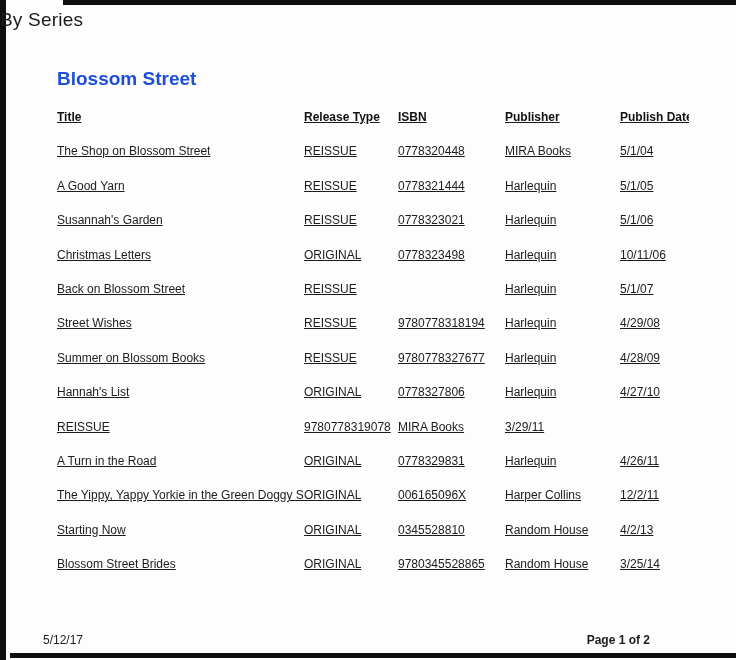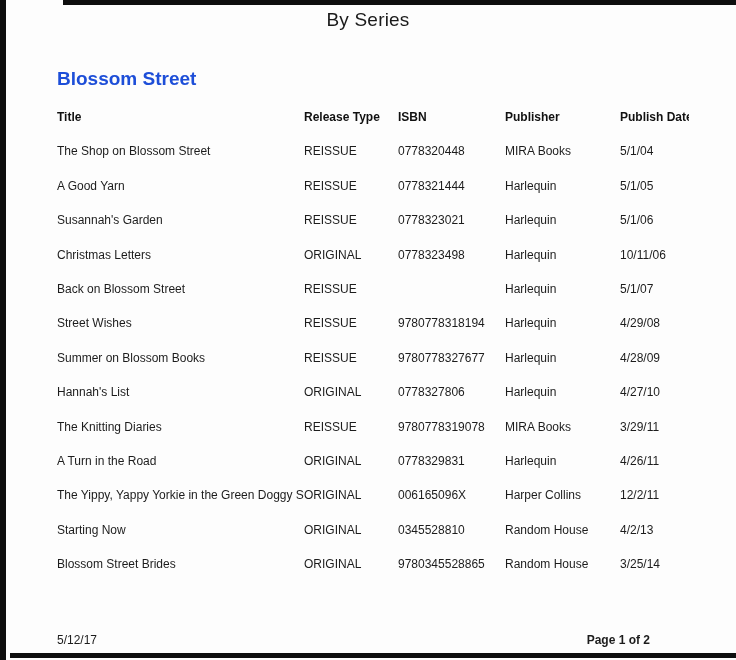--- a/index.html
+++ b/index.html
@@ -11,21 +11,21 @@
     color: #1c1c1c;
     overflow: hidden;
   }
   .edge-left   { position: absolute; left: 0; top: 0; bottom: 0; width: 6px; background: #0e0e0e; }
   .edge-top    { position: absolute; left: 63px; right: 0; top: 0; height: 5px; background: #0e0e0e; }
   .edge-bottom { position: absolute; left: 10px; right: 0; bottom: 2px; height: 5px; background: #0e0e0e; }
 
   .page-title {
     position: absolute;
     top: 9px; left: 0; right: 0;
-    text-align: center;
+    text-align: left;
     font-size: 19px;
     font-weight: 400;
     color: #1a1a1a;
     letter-spacing: 0.2px;
   }
   .series-heading {
     position: absolute;
     top: 68px; left: 57px;
     font-size: 19px;
     font-weight: 700;
@@ -34,33 +34,34 @@
   .book-table {
     position: absolute;
     top: 110px; left: 57px;
     width: 632px;
   }
   .trow {
     display: grid;
     grid-template-columns: 247px 94px 107px 115px 1fr;
     height: 34.4px;
     align-items: start;
+    text-decoration: underline;
   }
   .trow > div {
     font-size: 12px;
     line-height: 14px;
     white-space: nowrap;
     overflow: hidden;
     padding-right: 6px;
   }
   .trow.head > div { font-weight: 700; color: #111; }
 
   .footer-date {
     position: absolute;
-    left: 57px; top: 633px;
+    left: 43px; top: 633px;
     font-size: 12px;
   }
   .footer-page {
     position: absolute;
     right: 86px; top: 633px;
     font-size: 12px;
     font-weight: bold;
   }
 </style>
 </head>
@@ -133,21 +134,20 @@
         <div>4/28/09</div>
       </div>
       <div class="trow">
         <div>Hannah's List</div>
         <div>ORIGINAL</div>
         <div>0778327806</div>
         <div>Harlequin</div>
         <div>4/27/10</div>
       </div>
       <div class="trow">
-        <div>The Knitting Diaries</div>
         <div>REISSUE</div>
         <div>9780778319078</div>
         <div>MIRA Books</div>
         <div>3/29/11</div>
       </div>
       <div class="trow">
         <div>A Turn in the Road</div>
         <div>ORIGINAL</div>
         <div>0778329831</div>
         <div>Harlequin</div>

